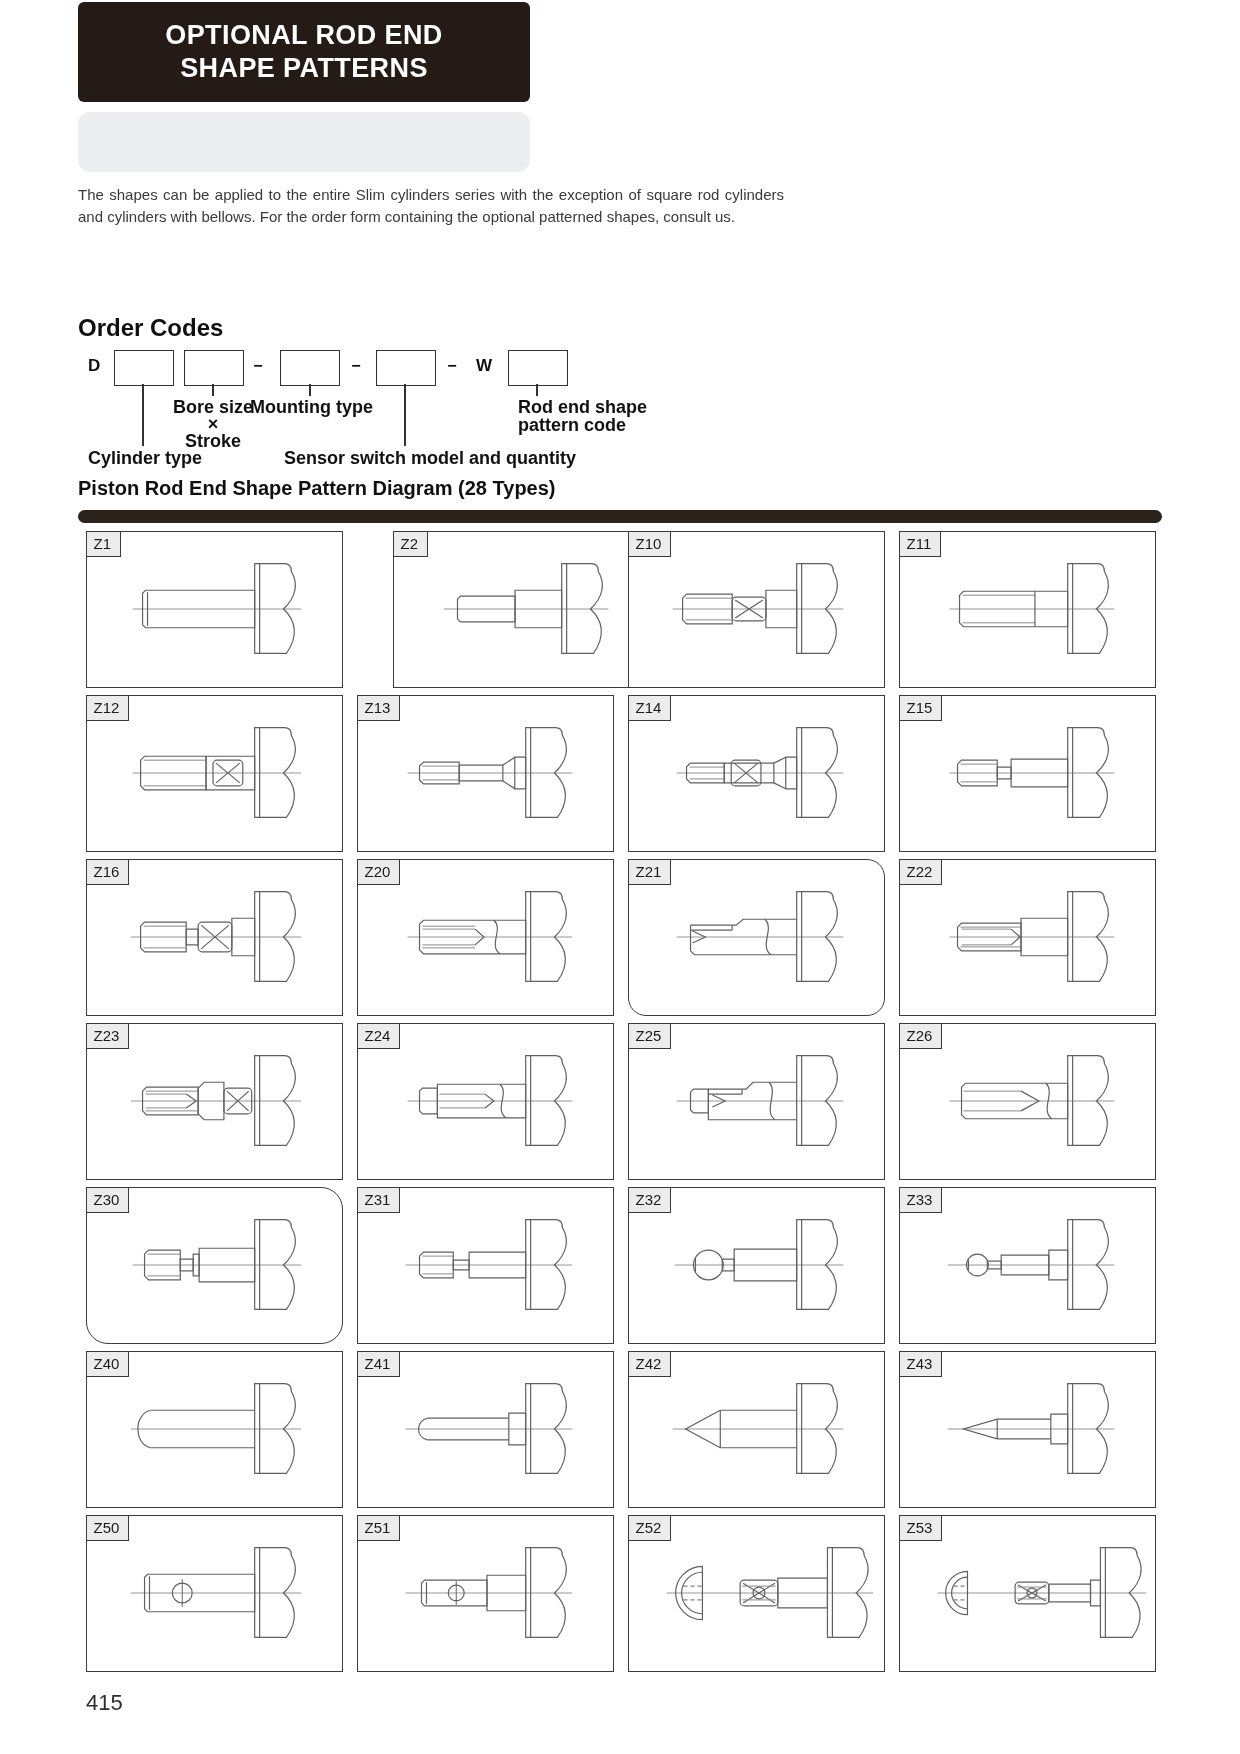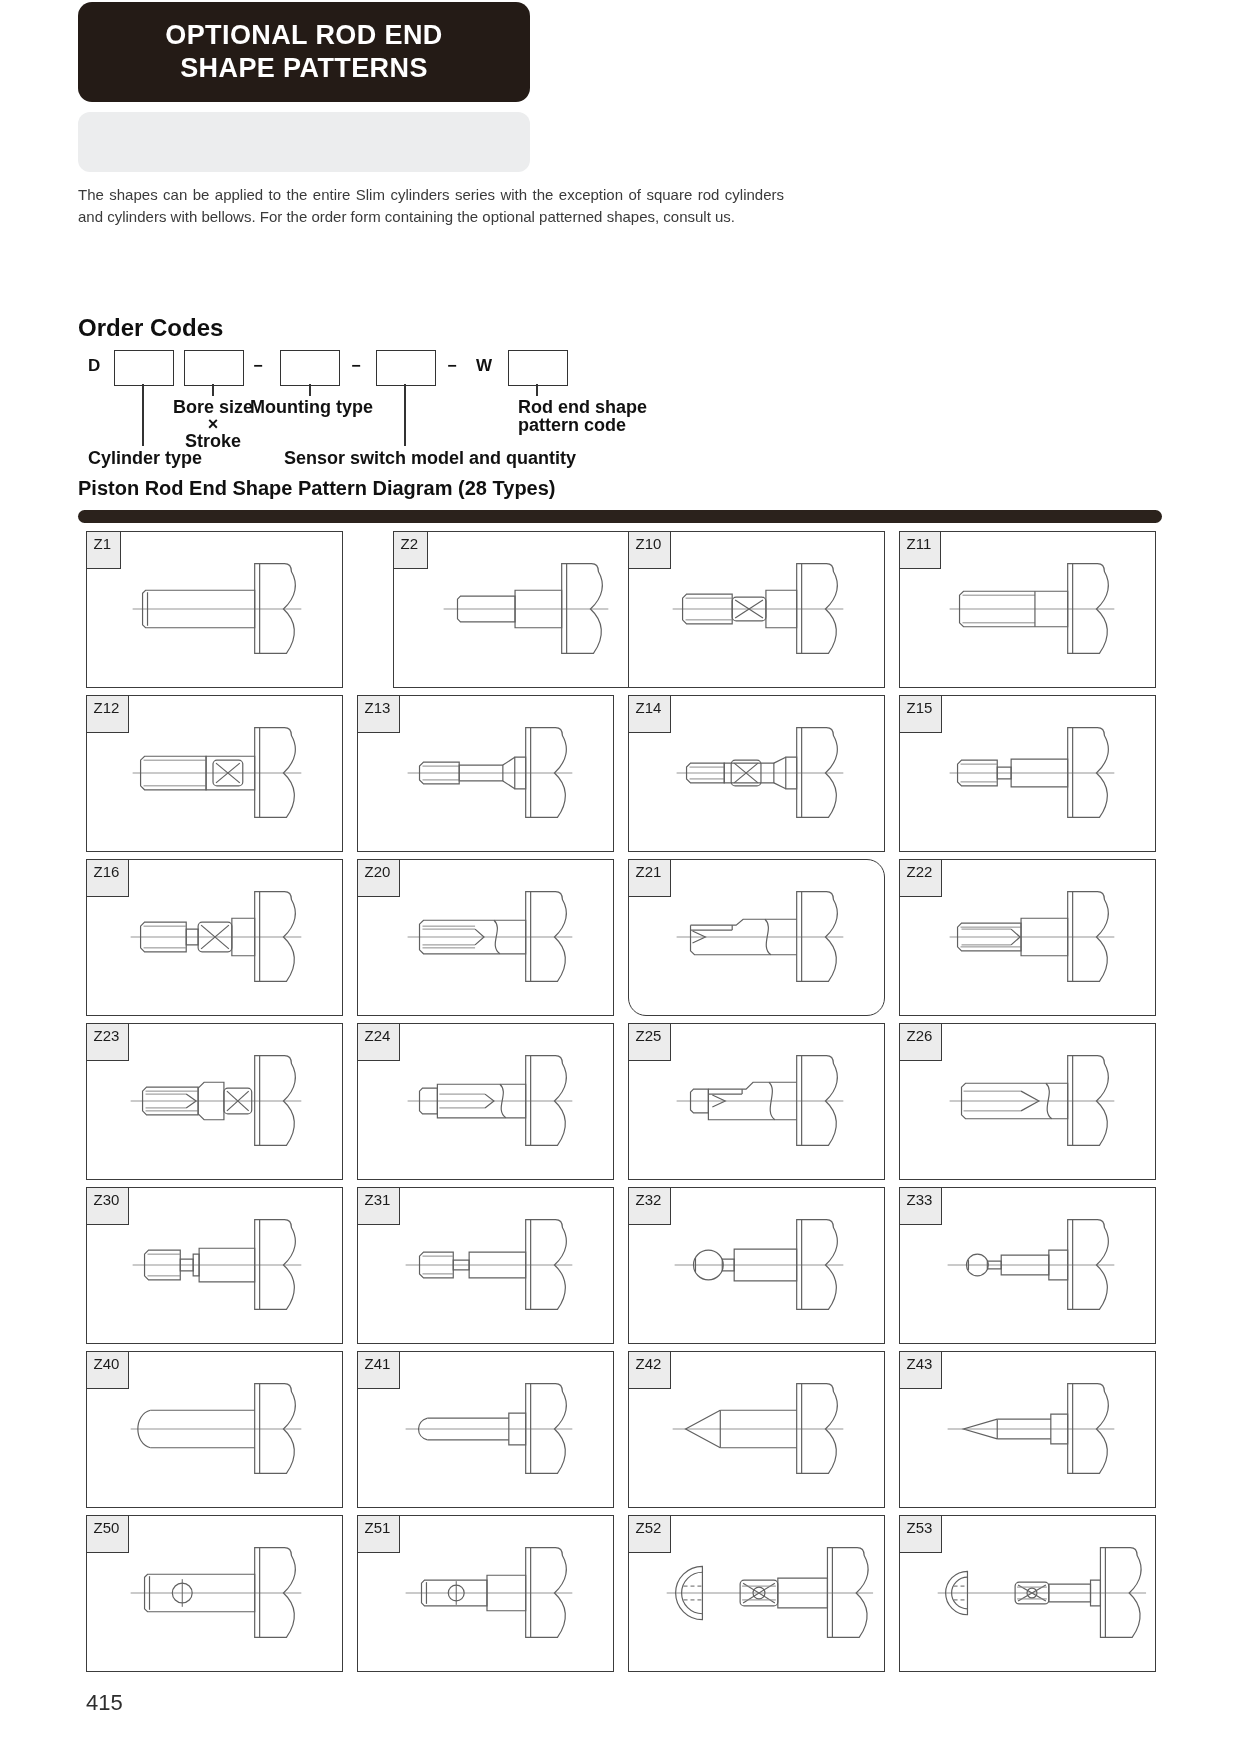--- a/index.html
+++ b/index.html
@@ -1,36 +1,36 @@
 <!DOCTYPE html>
 <html><head>
 <meta charset="utf-8">
 <style>
   html,body{margin:0;padding:0;background:#fff;}
   #page{position:relative;width:1240px;height:1754px;background:#ffffff;overflow:hidden;
         font-family:"Liberation Sans",sans-serif;}
   .abs{position:absolute;}
-  .hdr{left:78px;top:2px;width:452px;height:100px;border-radius:14px;background:#241b16;
+  .hdr{left:78px;top:2px;width:452px;height:100px;border-radius:6px;background:#241b16;
        display:flex;flex-direction:column;align-items:center;justify-content:center;text-align:right;}
   .hdr span{color:#fff;font-size:27px;font-weight:bold;line-height:33px;letter-spacing:.4px;}
   .graypanel{left:78px;top:112px;width:452px;height:60px;border-radius:12px;background:#ecedee;}
   .intro{left:78px;top:184px;width:706px;color:#3a3a3a;font-size:15px;line-height:21.5px;}
   .intro p{margin:0;text-align:justify;}
   .octitle{left:78px;top:314px;font-size:24px;font-weight:bold;color:#0f0f0f;}
   .ocbox{width:58px;height:34px;border:1.5px solid #333;background:#fff;top:350px;}
   .ocletter{top:356px;font-size:17px;font-weight:bold;color:#111;}
   .ocdash{top:357px;font-size:16px;font-weight:bold;color:#111;width:16px;text-align:center;}
   .tick{width:1.5px;background:#333;top:384px;}
   .oclab{font-size:18px;font-weight:bold;color:#111;white-space:nowrap;}
   .ctr{width:120px;text-align:center;}
   .dgtitle{left:78px;top:477px;font-size:20px;font-weight:bold;color:#101010;}
   .bar{left:78px;top:510px;width:1084px;height:13px;border-radius:6.5px;background:#2b221c;}
   .cell{position:absolute;width:257px;height:157px;border:1.5px solid #3c3c3c;background:#fff;box-sizing:border-box;}
   .plabel{position:absolute;top:-1.5px;left:-1.5px;border:1.5px solid #3a3a3a;background:#ececec;
-          font-size:15px;color:#1c1c1c;padding:2px 9px 15px 7px;line-height:19px;}
+          font-size:15px;color:#1c1c1c;padding:2px 9px 3px 7px;line-height:19px;}
   .cell svg{position:absolute;left:0;top:0;width:100%;height:100%;}
   .pagenum{left:86px;top:1682px;font-size:22px;color:#2e2e2e;margin-top:8px;}
 </style>
 </head>
 <body>
 
 <div id="page">
 
   <div class="abs hdr">
     <span>OPTIONAL ROD END</span>
@@ -295,21 +295,21 @@
           <path d="M66,60 L169,60 L169,96 L66,96 L62,92 L62,64 Z" fill="none" stroke="#606060" stroke-width="1.2"></path>
           <line x1="64" y1="68" x2="122" y2="68" stroke="#8a8a8a" stroke-width="1"></line>
           <line x1="64" y1="88" x2="122" y2="88" stroke="#8a8a8a" stroke-width="1"></line>
           <path d="M122,68 L140,78 L122,88" fill="none" stroke="#606060" stroke-width="1.2"></path>
           <path d="M147,60 C157,69 141,87 153,96" fill="none" stroke="#606060" stroke-width="1.2"></path>
           <path d="M169,32 L199,32 Q206,32 206,40 C213,52 211,66 198,78 C211,90 213,106 201,123 L169,123 Z" fill="none" stroke="#606060" stroke-width="1.2"></path>
           <line x1="174" y1="32" x2="174" y2="123" stroke="#606060" stroke-width="1.2"></line>
         </svg>
         <span class="plabel">Z26</span>
       </div>
-      <div class="cell" style="left: 86px; top: 1187px;">
+      <div class="cell" style="left: 86px; top: 1187px; border-radius: 22px;">
         <svg viewBox="0 0 257 157" preserveAspectRatio="none">
           <line x1="46" y1="78" x2="216" y2="78" stroke="#949494" stroke-width="1"></line>
           <path d="M62,63 L94,63 L94,93 L62,93 L58,89 L58,67 Z" fill="none" stroke="#606060" stroke-width="1.2"></path>
           <line x1="61" y1="67" x2="94" y2="67" stroke="#8a8a8a" stroke-width="1"></line>
           <line x1="61" y1="89" x2="94" y2="89" stroke="#8a8a8a" stroke-width="1"></line>
           <path d="M94,72 L107,72 L107,84 L94,84 Z" fill="none" stroke="#606060" stroke-width="1.2"></path>
           <path d="M107,67 L113,67 L113,89 L107,89 Z" fill="none" stroke="#606060" stroke-width="1.2"></path>
           <path d="M113,61 L169,61 L169,95 L113,95 Z" fill="none" stroke="#606060" stroke-width="1.2"></path>
           <path d="M169,32 L199,32 Q206,32 206,40 C213,52 211,66 198,78 C211,90 213,106 201,123 L169,123 Z" fill="none" stroke="#606060" stroke-width="1.2"></path>
           <line x1="174" y1="32" x2="174" y2="123" stroke="#606060" stroke-width="1.2"></line>

